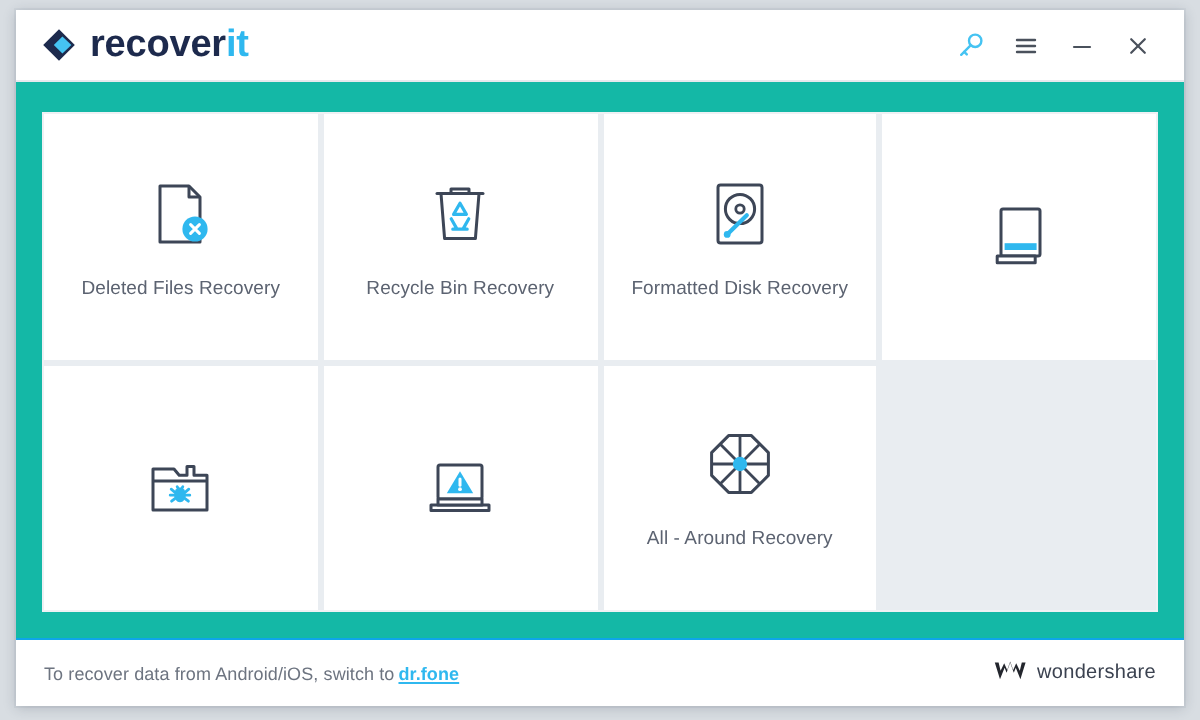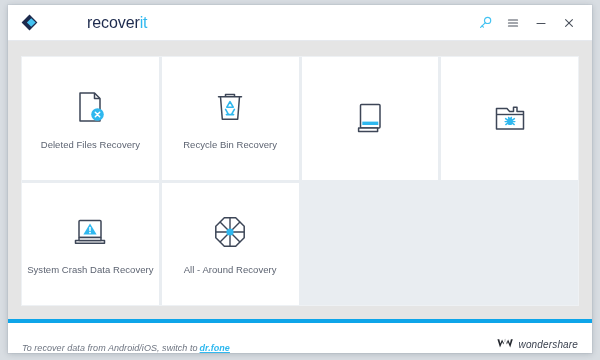--- a/index.html
+++ b/index.html
@@ -39,27 +39,26 @@
     padding: 0 10px 0 13px;
     box-sizing: border-box;
   }
   #brand-block {
     display: flex;
     align-items: center;
     gap: 7px;
   }
   .brand-mark { width: 17px; height: 17px; display: block; }
   .brand-word {
-    font-size: 16px;
-    font-weight: normal;
+    font-size: 19px;
+    font-weight: bold;
     letter-spacing: -0.1px;
     color: #1d2a4d;
     line-height: 1;
     white-space: nowrap;
-    margin-left: 42px;
   }
   .brand-word .accent { color: #2fb8ef; }
 
   #titlebar-spacer { flex: 1 1 auto; }
 
   #window-controls {
     display: flex;
     align-items: center;
     gap: 2px;
   }
@@ -70,21 +69,21 @@
     align-items: center;
     justify-content: center;
     cursor: pointer;
     color: #5a6270;
   }
   .win-btn svg { display: block; }
 
   
   #content-area {
     flex: 1 1 auto;
-    background: #e5e5e5;
+    background: #14b8a6;
     padding: 15px 13px 0 13px;
     box-sizing: border-box;
     display: flex;
     flex-direction: column;
   }
   #mode-grid {
     flex: 1 1 auto;
     display: grid;
     grid-template-columns: repeat(4, 1fr);
     grid-template-rows: repeat(2, 1fr);
@@ -119,26 +118,25 @@
     text-align: center;
     line-height: 1.1;
     white-space: nowrap;
   }
 
   
   #footer-bar {
     height: 34px;
     min-height: 34px;
     background: #ffffff;
-    border-top: 4px solid #0ea5e9;
-    display: flex;
-    align-items: flex-end;
+    border-top: 1px solid #0ea5e9;
+    display: flex;
+    align-items: center;
     padding: 0 14px;
     box-sizing: border-box;
-    font-style: italic;
   }
   #footer-note {
     font-size: 9px;
     color: #6d7480;
     letter-spacing: 0.05px;
     white-space: nowrap;
   }
   #footer-link {
     color: #2fb8ef;
     text-decoration: underline;
@@ -234,20 +232,32 @@
             <path d="M7.5 8.8 H30.5" stroke="#3d4657" stroke-width="1.5" stroke-linecap="round"></path>
             <path d="M14.5 8.8 V6.5 H23.5 V8.8" stroke="#3d4657" stroke-width="1.5" stroke-linejoin="round"></path>
             <path d="M9.5 8.8 L11.3 31.3 H26.7 L28.5 8.8" stroke="#3d4657" stroke-width="1.5" stroke-linejoin="round"></path>
             <path d="M19 13.6 L22.2 19.2 H15.8 Z" fill="none" stroke="#2fb8ef" stroke-width="1.6" stroke-linejoin="round"></path>
             <path d="M14.6 21.4 L17.3 26.2 M23.4 21.4 L20.7 26.2 M15.4 26.6 H22.6" stroke="#2fb8ef" stroke-width="1.6" stroke-linecap="round"></path>
           </svg>
         </span>
         <span class="mode-label">Recycle Bin Recovery</span>
       </div>
 
+      <div class="mode-card">
+        <span class="mode-icon">
+          <svg width="38" height="38" viewBox="0 0 38 38" fill="none">
+            <rect x="8" y="4.5" width="22" height="29" rx="1.3" stroke="#3d4657" stroke-width="1.5"></rect>
+            <circle cx="19" cy="16.5" r="7.3" stroke="#3d4657" stroke-width="1.5"></circle>
+            <circle cx="19" cy="16.5" r="2.1" stroke="#3d4657" stroke-width="1.4"></circle>
+            <path d="M13.2 28.6 L22.4 19.6" stroke="#2fb8ef" stroke-width="2.1" stroke-linecap="round"></path>
+            <circle cx="12.6" cy="29.2" r="1.7" fill="#2fb8ef"></circle>
+          </svg>
+        </span>
+        <span class="mode-label">Formatted Disk Recovery</span>
+      </div>
 
 
       <div class="mode-card">
         <span class="mode-icon">
           <svg width="38" height="38" viewBox="0 0 38 38" fill="none">
             <rect x="9.5" y="5.5" width="19.5" height="23.5" rx="1" stroke="#3d4657" stroke-width="1.5"></rect>
             <rect x="11.3" y="22.6" width="16" height="3.4" fill="#2fb8ef"></rect>
             <path d="M7.6 29 H26.6 V32.4 H7.6 Z" stroke="#3d4657" stroke-width="1.5" stroke-linejoin="round" fill="#ffffff"></path>
           </svg>
         </span>
@@ -271,21 +281,20 @@
         <span class="mode-icon">
           <svg width="38" height="38" viewBox="0 0 38 38" fill="none">
             <rect x="8" y="7.5" width="22" height="17" rx="1" stroke="#3d4657" stroke-width="1.5"></rect>
             <path d="M4.5 27.5 H33.5 V30.2 H4.5 Z" stroke="#3d4657" stroke-width="1.5" stroke-linejoin="round"></path>
             <path d="M8 24.5 H30 V27.5 H8 Z" stroke="#3d4657" stroke-width="1.5" stroke-linejoin="round" fill="#ffffff"></path>
             <path d="M19 10.6 L25.6 21.6 H12.4 Z" fill="#2fb8ef"></path>
             <path d="M19 14.5 V17.6" stroke="#ffffff" stroke-width="1.5" stroke-linecap="round"></path>
             <circle cx="19" cy="19.6" r="0.95" fill="#ffffff"></circle>
           </svg>
         </span>
-        <span class="mode-label">System Crash Data Recovery</span>
       </div>
 
       <div class="mode-card">
         <span class="mode-icon">
           <svg width="38" height="38" viewBox="0 0 38 38" fill="none">
             <polygon points="13.3,4.8 24.7,4.8 33.2,13.3 33.2,24.7 24.7,33.2 13.3,33.2 4.8,24.7 4.8,13.3" stroke="#3d4657" stroke-width="1.5" stroke-linejoin="round"></polygon>
             <path d="M19 4.8 V33.2 M4.8 19 H33.2 M8.8 8.8 L29.2 29.2 M29.2 8.8 L8.8 29.2" stroke="#3d4657" stroke-width="1.4"></path>
             <circle cx="19" cy="19" r="3.6" fill="#2fb8ef"></circle>
           </svg>
         </span>

